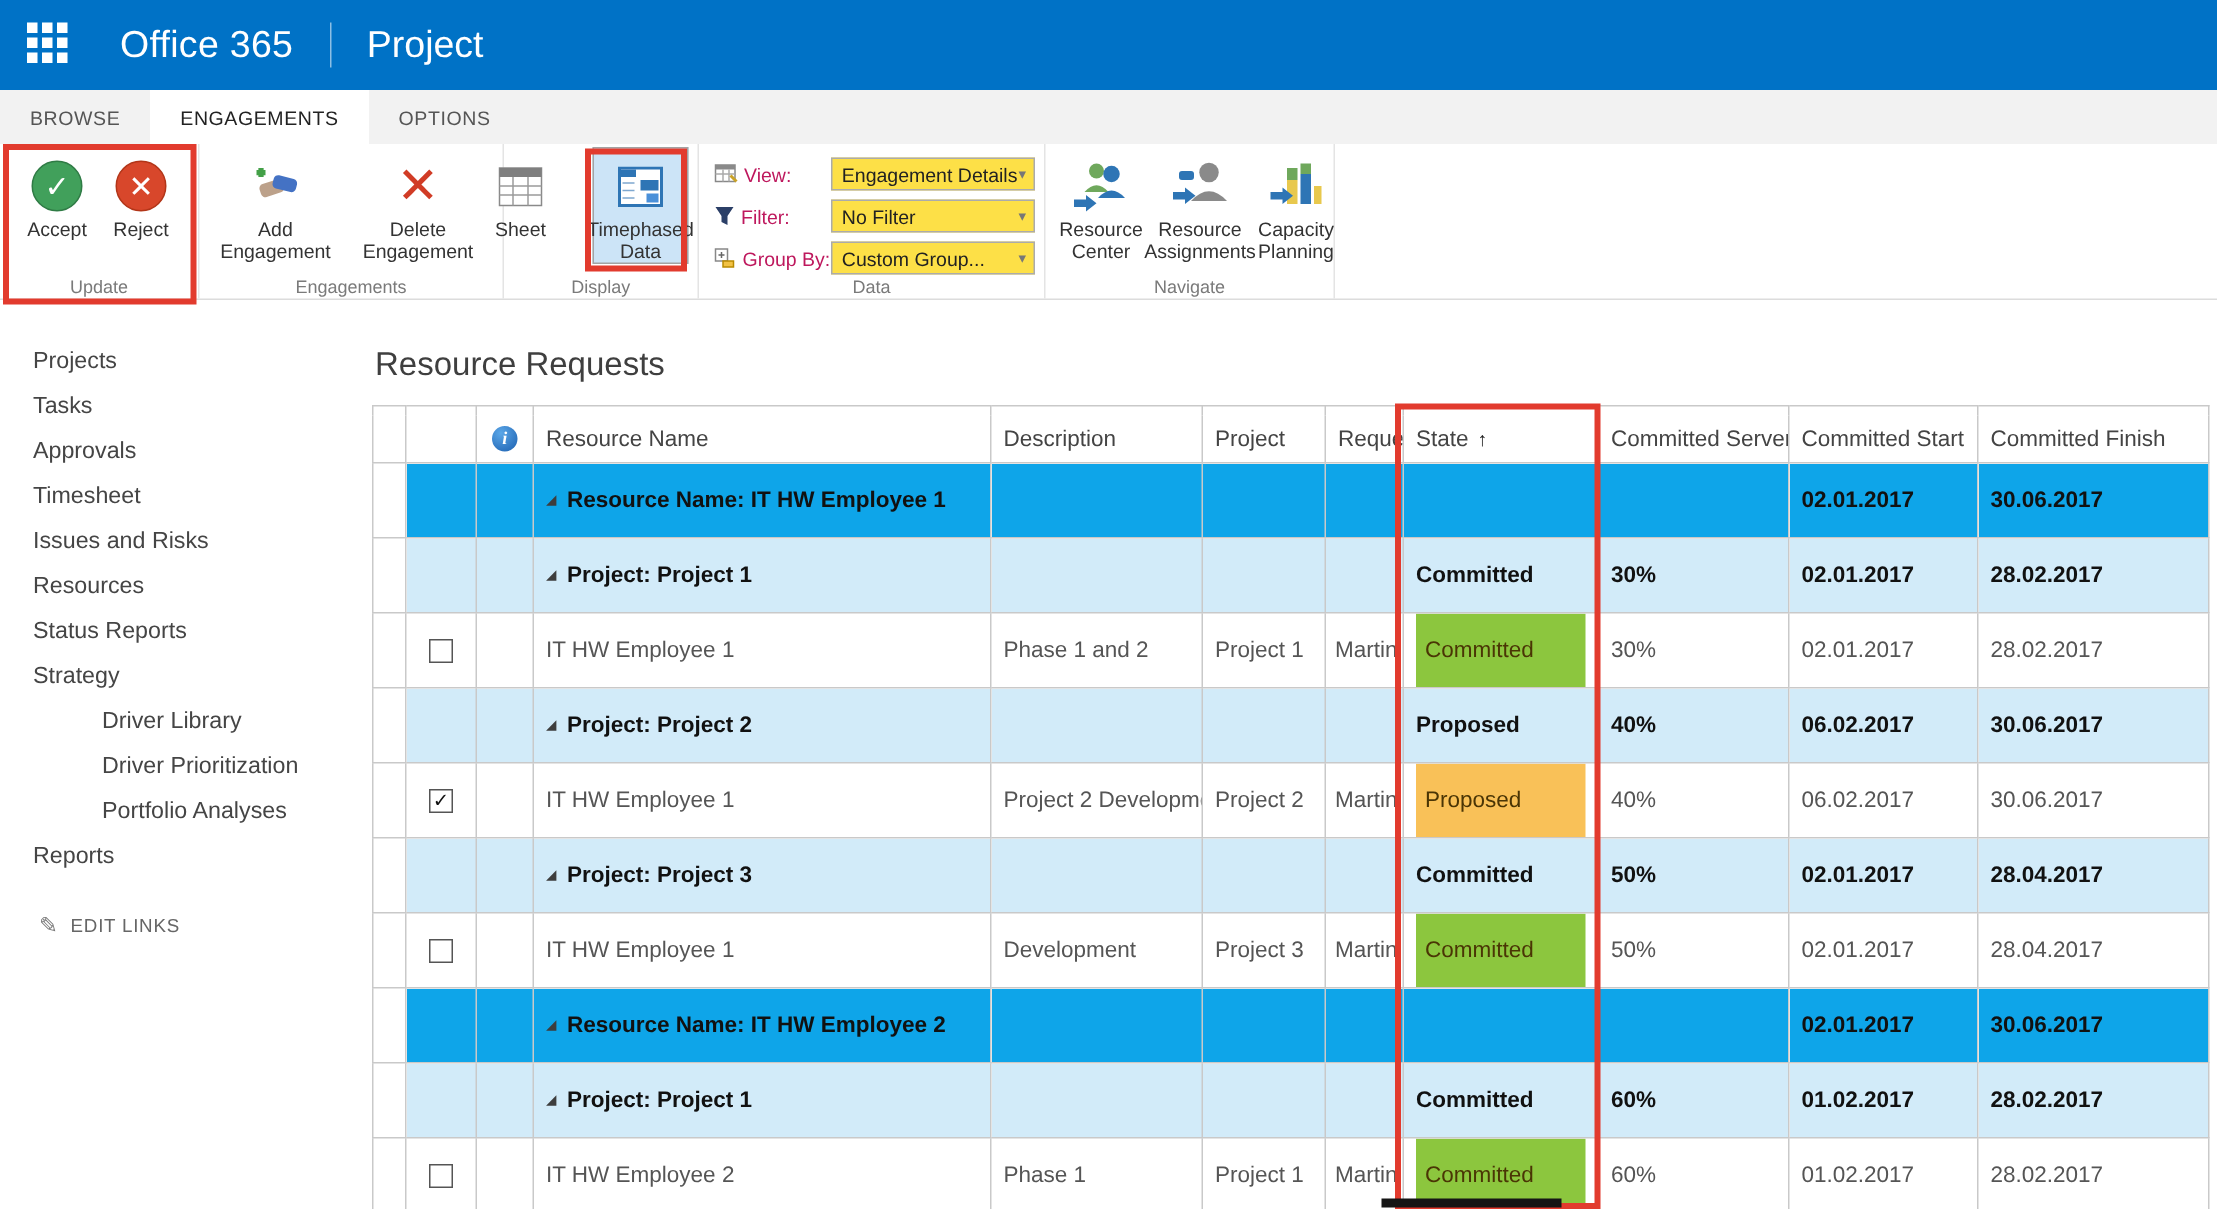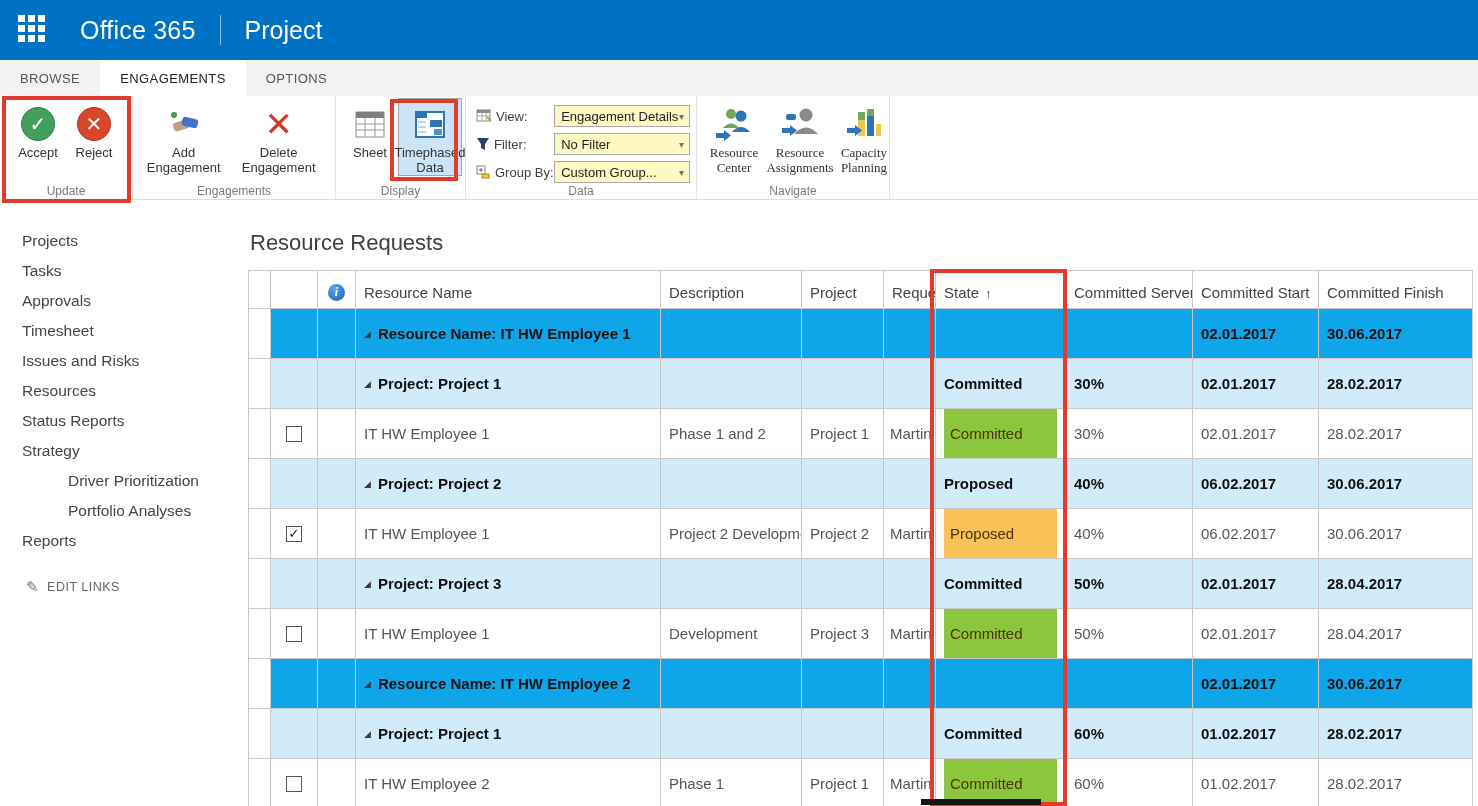--- a/index.html
+++ b/index.html
@@ -36,23 +36,23 @@
   .rbtn .rlbl { font-size:13px; color:#333; text-align:center; line-height:1.12; margin-top:2px; }
   .rbtn.selected { background:#CCE4F7; border:1px solid #a3a3a3; }
   .circle-ic { width:34px; height:34px; border-radius:50%; display:flex; align-items:center;
                justify-content:center; color:#fff; font-size:20px; font-weight:bold; }
   .circle-accept { background:#41A05B; border:1px solid #2F7B45; }
   .circle-reject { background:#D8472B; border:1px solid #B23518; }
   .bigx { color:#D13C26; font-size:34px; font-weight:bold; line-height:34px; }
 
   
   .dfield { display:flex; align-items:center; margin:3px 0; }
-  .dlab { display:flex; align-items:center; width:82px; font-size:13px; color:#404040; }
+  .dlab { display:flex; align-items:center; width:82px; font-size:13px; color:#be185d; }
   .dlab .fic { margin-right:4px; display:flex; }
-  .dbox { width:142px; height:22px; border:1px solid #ababab; background:#fef9c3;
+  .dbox { width:142px; height:22px; border:1px solid #ababab; background:#fde047;
           display:flex; align-items:center; font-size:13px; color:#222;
           padding-left:6px; position:relative; cursor:pointer; }
   .dbox .caret { position:absolute; right:5px; color:#777; font-size:10px; }
 
   
   .content { display:flex; height:606px; }
   .sidebar { width:248px; padding-top:26px; }
   .nav-item { font-size:15.5px; color:#454545; padding:6px 0 6px 22px; cursor:pointer; }
   .nav-item.indent { padding-left:68px; }
   .editlinks { margin:22px 0 0 26px; font-size:12.5px; color:#666; letter-spacing:.5px;
@@ -164,21 +164,21 @@
         <div class="ricon">
             <span class="bigx">✕</span>
           </div>
         <div class="rlbl">Delete Engagement</div>
       </div>
     </div>
     <div class="rgroup-label">Engagements</div>
   </div>
 
   <div class="rgroup" style="width:130px;">
-    <div class="rbuttons" style="justify-content:flex-start;width:100%;">
+    <div class="rbuttons" style="justify-content:flex-end;width:100%;gap:20px;">
       <div class="rbtn">
         <div class="ricon">
           <svg width="30" height="27" viewBox="0 0 30 27">
             <rect x="1" y="1" width="28" height="25" fill="#fff" stroke="#8a8a8a"></rect>
             <rect x="1" y="1" width="28" height="6" fill="#7f7f7f"></rect>
             <path d="M1 13 h28 M1 19 h28 M10 7 v19 M20 7 v19" stroke="#9b9b9b" fill="none"></path>
           </svg>
         </div>
         <div class="rlbl">Sheet</div>
       </div>
@@ -243,21 +243,21 @@
       </div>
       <div class="dbox">
         <span>Custom Group...</span>
         <span class="caret">▾</span>
       </div>
     </div>
     <div class="rgroup-label">Data</div>
   </div>
 
   <div class="rgroup" style="width:193px;">
-    <div class="rbuttons" style="justify-content:space-between;width:100%;font-family:Liberation Serif, serif;">
+    <div class="rbuttons" style="justify-content:space-between;width:100%;">
       <div class="rbtn" style="min-width:62px;">
         <div class="ricon">
           <svg width="40" height="36" viewBox="0 0 40 36">
             <circle cx="17" cy="8" r="5" fill="#6FA85C"></circle>
               <path d="M9 22 q8 -9 16 0 z" fill="#6FA85C"></path>
             <circle cx="27" cy="10" r="5.5" fill="#2E75B5"></circle>
               <path d="M18 26 q9 -10 18 0 z" fill="#2E75B5"></path>
             <path d="M2 27 h8 v-3 l7 5.5 -7 5.5 v-3 h-8 Z" fill="#2E75B5"></path>
           </svg>
         </div>
@@ -298,20 +298,21 @@
   <div class="sidebar">
     <div id="nav-items">
         <div class="nav-item">Projects</div>
         <div class="nav-item">Tasks</div>
         <div class="nav-item">Approvals</div>
         <div class="nav-item">Timesheet</div>
         <div class="nav-item">Issues and Risks</div>
         <div class="nav-item">Resources</div>
         <div class="nav-item">Status Reports</div>
         <div class="nav-item">Strategy</div>
+        <div class="nav-item indent">Driver Library</div>
         <div class="nav-item indent">Driver Prioritization</div>
         <div class="nav-item indent">Portfolio Analyses</div>
         <div class="nav-item">Reports</div>
       </div>
     <div class="editlinks">
       <span class="pencil">✎</span>
       <span>EDIT LINKS</span>
     </div>
   </div>
 

